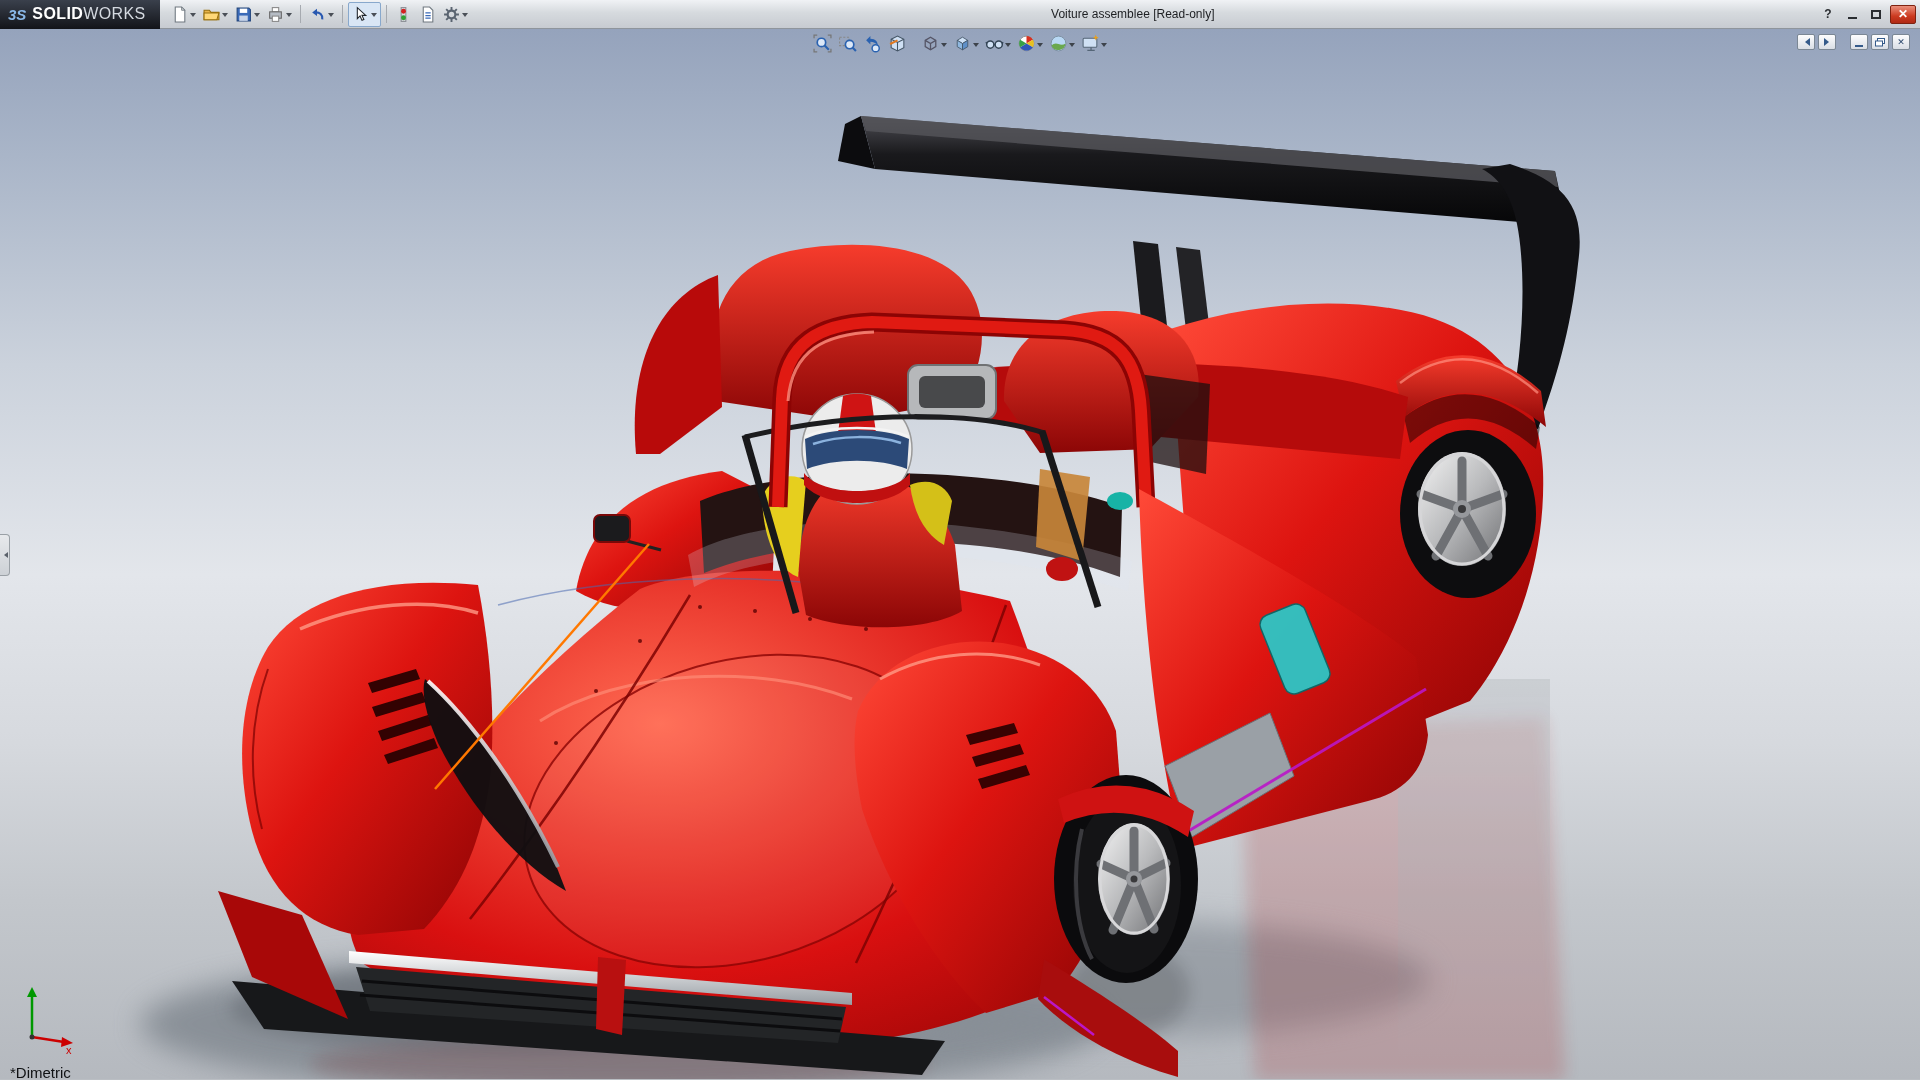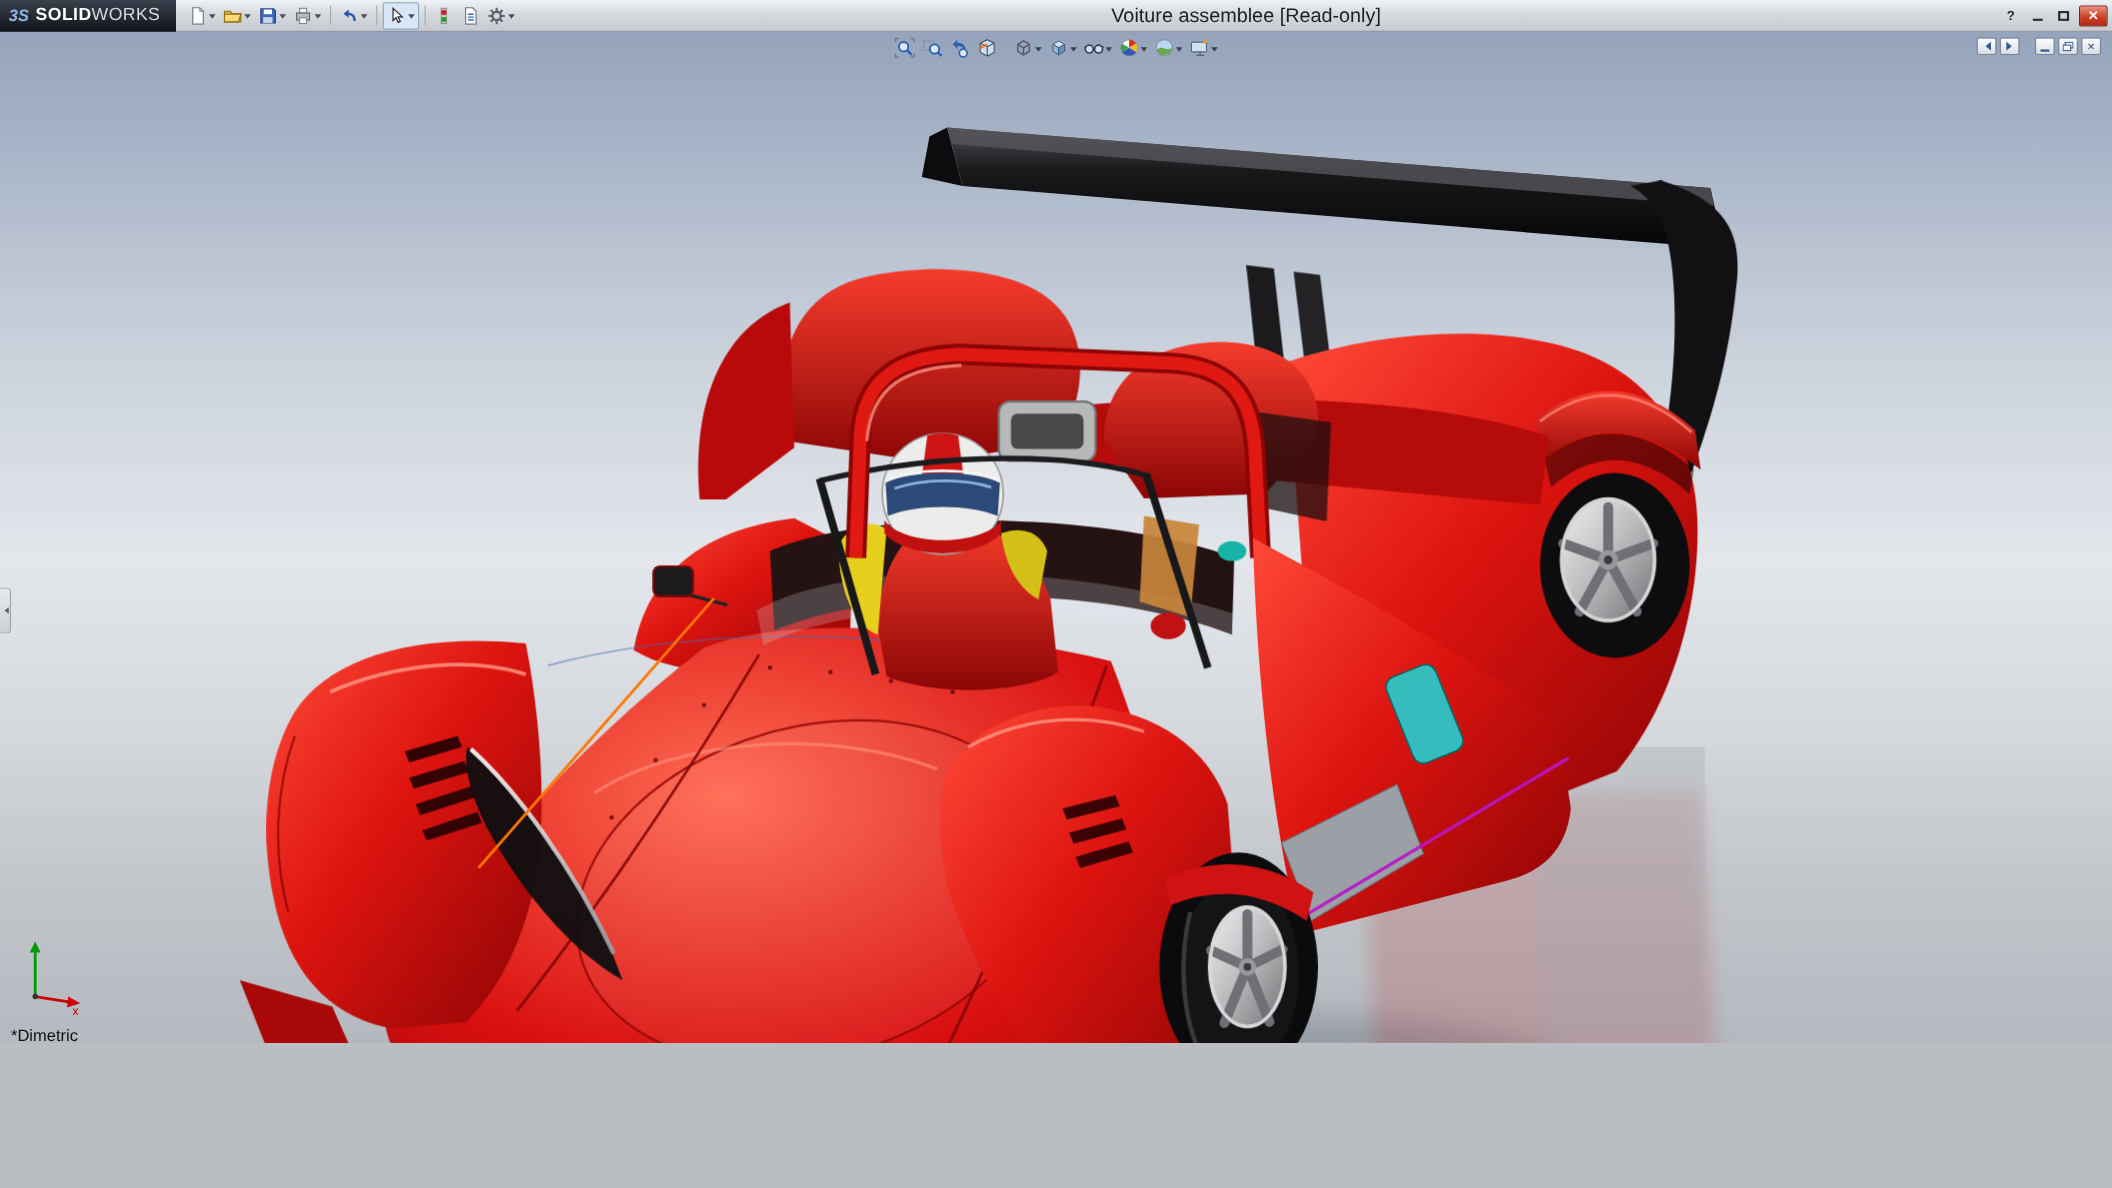--- a/index.html
+++ b/index.html
@@ -1,18 +1,18 @@
 <!DOCTYPE html>
 <html><head>
 <meta charset="utf-8">
 <style>
   * { margin:0; padding:0; box-sizing:border-box; }
   html,body { width:1920px; height:1080px; overflow:hidden;
     font-family:"Liberation Sans", sans-serif; background:#babec3; }
-  #app { width:1920px; height:948px; display:flex; flex-direction:column; }
+  #app { width:1920px; height:1079px; display:flex; flex-direction:column; }
 
   
   #titlebar { height:29px; flex:0 0 29px; position:relative;
     background:linear-gradient(#f0f2f5,#d6dade 45%,#c7cbd1);
     border-bottom:1px solid #8f959c; display:flex; align-items:center; }
   .brand { height:29px; display:flex; align-items:center; gap:6px;
     padding:0 14px 0 8px;
     background:linear-gradient(#3a404c,#121419); color:#fff; }
   .logo-mark { color:#8ab8e8; font-weight:bold; font-style:italic; font-size:15px; }
   .brand-text { font-size:16px; letter-spacing:.4px; }
@@ -21,21 +21,21 @@
 
   .toolbar { display:flex; align-items:center; gap:1px; padding:0 8px; }
   .tb-btn { display:flex; align-items:center; height:25px; padding:0 3px; border-radius:2px; }
   .tb-btn svg { width:17px; height:17px; }
   .tb-btn.active { border:1px solid #88a8cc; background:#d9e6f5; }
   .dd { width:0; height:0; border:3px solid transparent; border-top:4px solid #4a4f57;
         margin-left:2px; margin-top:5px; }
   .tb-sep { width:1px; height:18px; background:#a6aab0; margin:0 4px; }
 
   #title-text { position:absolute; left:59%; transform:translateX(-50%);
-    font-size:18px; color:#1d1f22; white-space:nowrap; }
+    font-size:12px; color:#1d1f22; white-space:nowrap; }
 
   .win-ctrls { margin-left:auto; display:flex; align-items:center; gap:4px; padding-right:4px; }
   .wc-btn { min-width:20px; height:19px; display:flex; align-items:center; justify-content:center;
     font-size:12px; color:#2a2d31; }
   .wc-help { font-weight:bold; }
   .wc-min span { display:block; width:9px; height:2px; background:#2a2d31; margin-top:8px; }
   .wc-max span { display:block; width:10px; height:9px; border:2px solid #2a2d31; }
   .wc-close { width:26px; height:19px; border-radius:2px; color:#fff; font-weight:bold;
     background:linear-gradient(#ea907c,#cc3a20 60%,#b02a14); border:1px solid #7e2210; }
 

